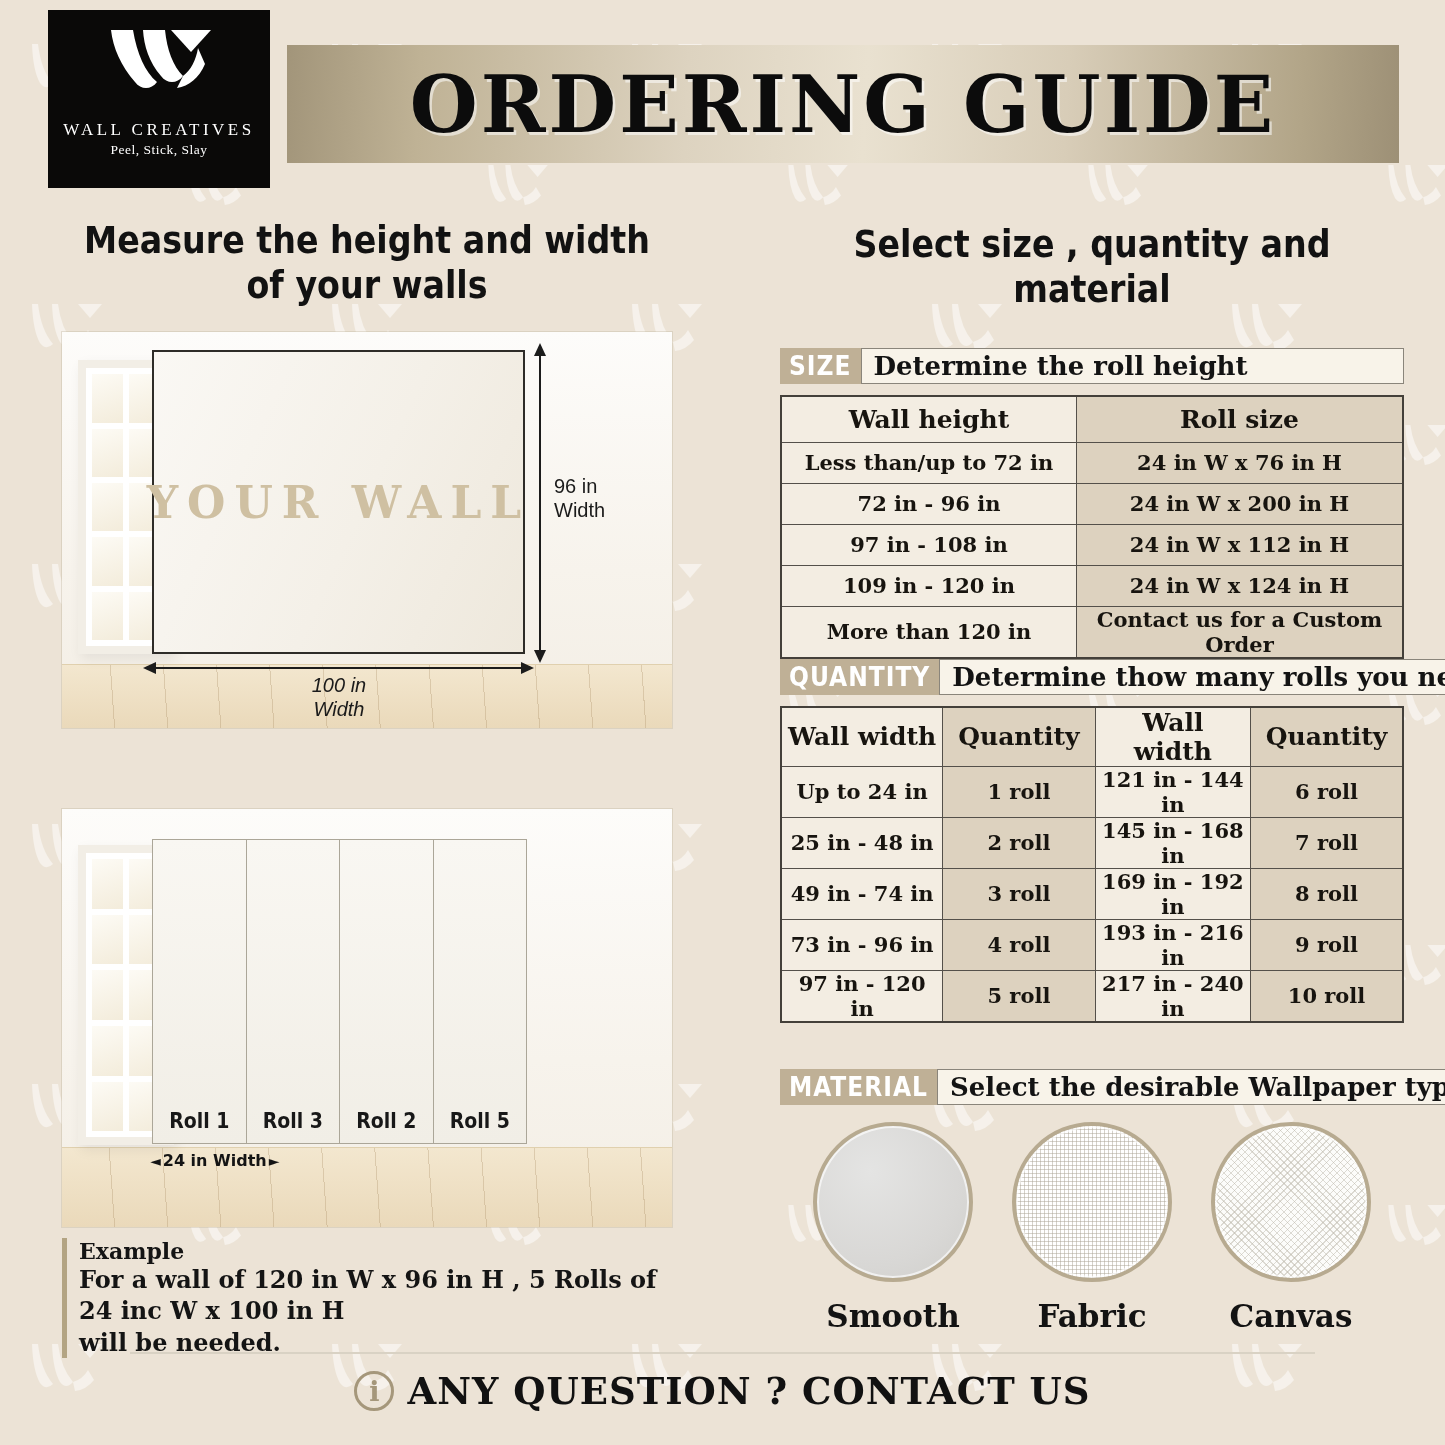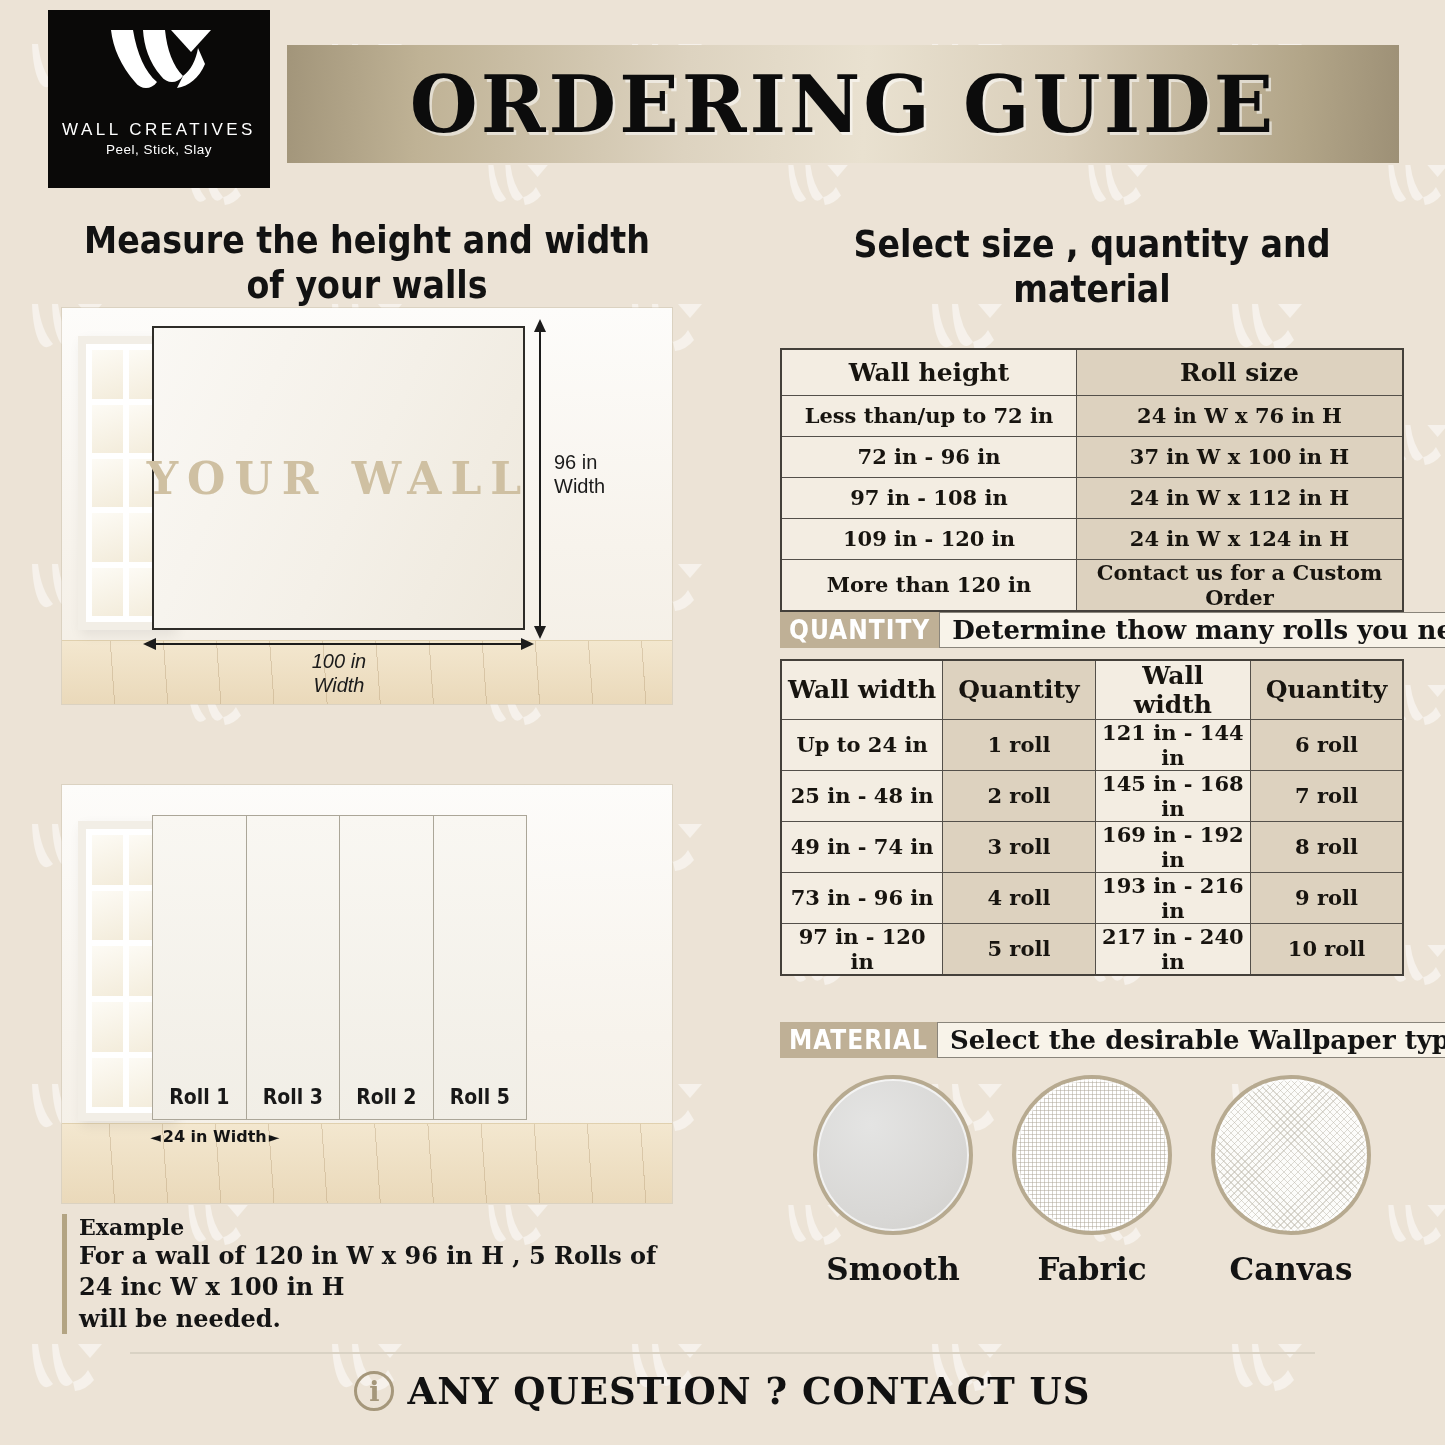--- a/index.html
+++ b/index.html
@@ -13,20 +13,21 @@
   }
   .watermark { position:absolute; inset:0; z-index:0; }
   .layer { position:absolute; inset:0; z-index:1; }
 
   
   .logo-box {
     position:absolute; left:48px; top:10px; width:222px; height:178px;
     background:#0a0908; color:#fff;
     display:flex; flex-direction:column; align-items:center; justify-content:flex-start;
     padding-top:16px;
+    font-family:Liberation Serif, serif;
   }
   .brand-name { font-size:17px; letter-spacing:3.5px; margin-top:8px; white-space:nowrap; }
   .brand-tagline { font-size:13.5px; letter-spacing:.5px; margin-top:2px; }
   .banner {
     position:absolute; left:287px; top:45px; width:1112px; height:118px;
     background:linear-gradient(93deg,#a2957a 0%,#bfb295 12%,#ddd3c0 36%,#e9e1d0 52%,#d8cdb8 70%,#b2a588 91%,#9d9076 100%);
     display:flex; align-items:center; justify-content:center;
   }
   .main-title {
     font-family:"DejaVu Serif", serif; font-weight:bold;
@@ -43,21 +44,21 @@
     font-weight:bold; font-size:37px; line-height:1.22;
     text-align:center; white-space:pre-line; color:#121212;
   }
 
   
   .room {
     position:relative; width:610px; overflow:hidden;
     background:linear-gradient(180deg,#fdfcfa 0%,#f7f3ec 60%,#f3eee5 100%);
     box-shadow:0 0 0 1px rgba(190,178,155,.35);
   }
-  .room1 { height:396px; }
+  .room1 { height:396px; margin-top:24px; }
   .room2 { height:418px; margin-top:81px; }
   .floor {
     position:absolute; left:0; right:0; bottom:0;
     background:linear-gradient(180deg,#f3e7cf 0%,#ead9ba 100%);
     border-top:1px solid #e0d0ae;
   }
   .room1 .floor { height:64px; }
   .room2 .floor { height:80px; }
   .floor::before {
     content:""; position:absolute; inset:0;
@@ -319,33 +320,37 @@
       <div class="example-title">Example</div>
       <div class="example-text">For a wall of 120 in W x 96 in H , 5 Rolls of 24 inc W x 100 in H
 will be needed.</div>
     </div>
   </div>
 
   <div class="right-col">
     <div class="col-heading">Select size , quantity and material</div>
 
     <div class="section-size">
+      <div class="badge-row">
+        <div class="badge">SIZE</div>
+        <div class="badge-title">Determine the roll height</div>
+      </div>
       <table class="guide size-table">
         <tbody>
             <tr>
           <th class="cream c1">Wall height</th>
           <th class="tan c2">Roll size</th>
         </tr>
         <tr>
           <td class="cream">Less than/up to 72 in</td>
           <td class="tan">24 in W x 76 in H</td>
         </tr>
         <tr>
           <td class="cream">72 in - 96 in</td>
-          <td class="tan">37 in W x 100 in H</td>
+          <td class="tan">24 in W x 200 in H</td>
         </tr>
         <tr>
           <td class="cream">97 in - 108 in</td>
           <td class="tan">24 in W x 112  in H</td>
         </tr>
         <tr>
           <td class="cream">109 in - 120 in</td>
           <td class="tan">24 in W x 124 in H</td>
         </tr>
         <tr>

